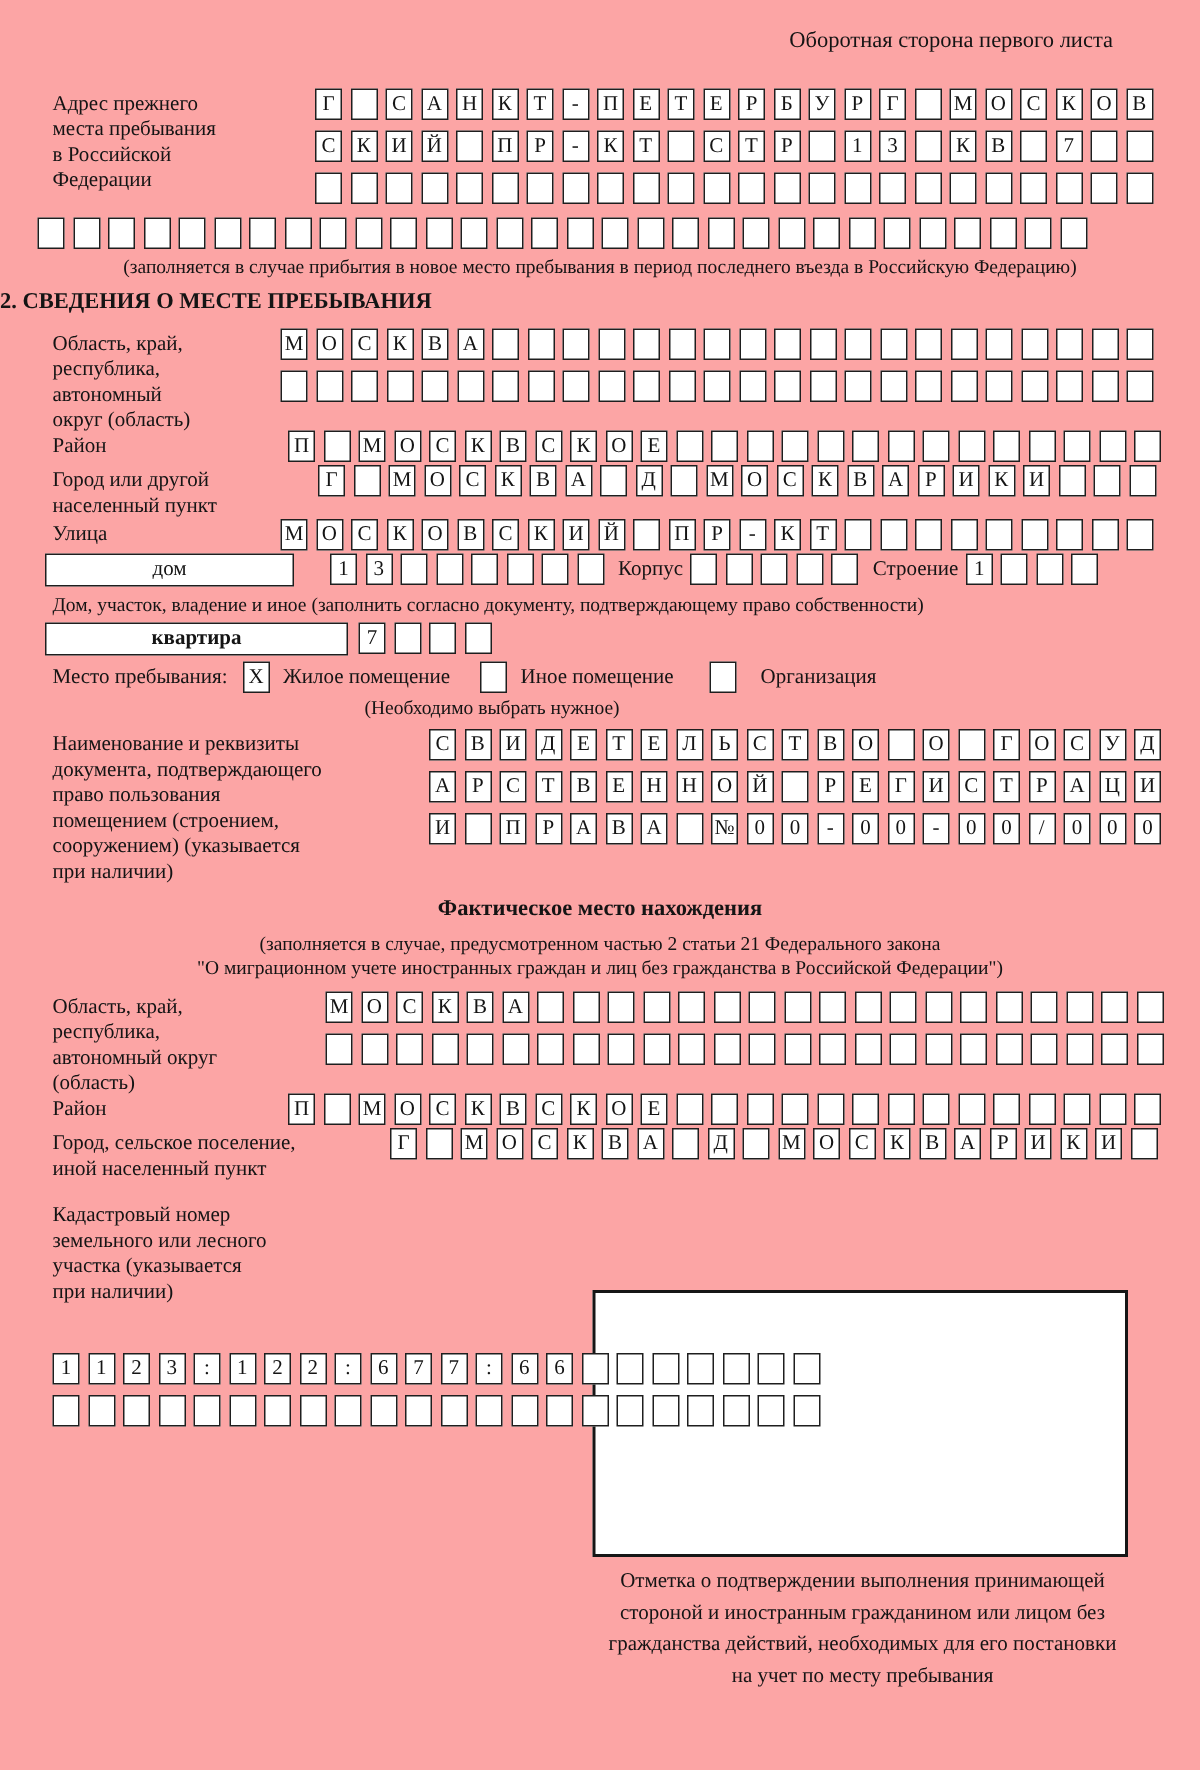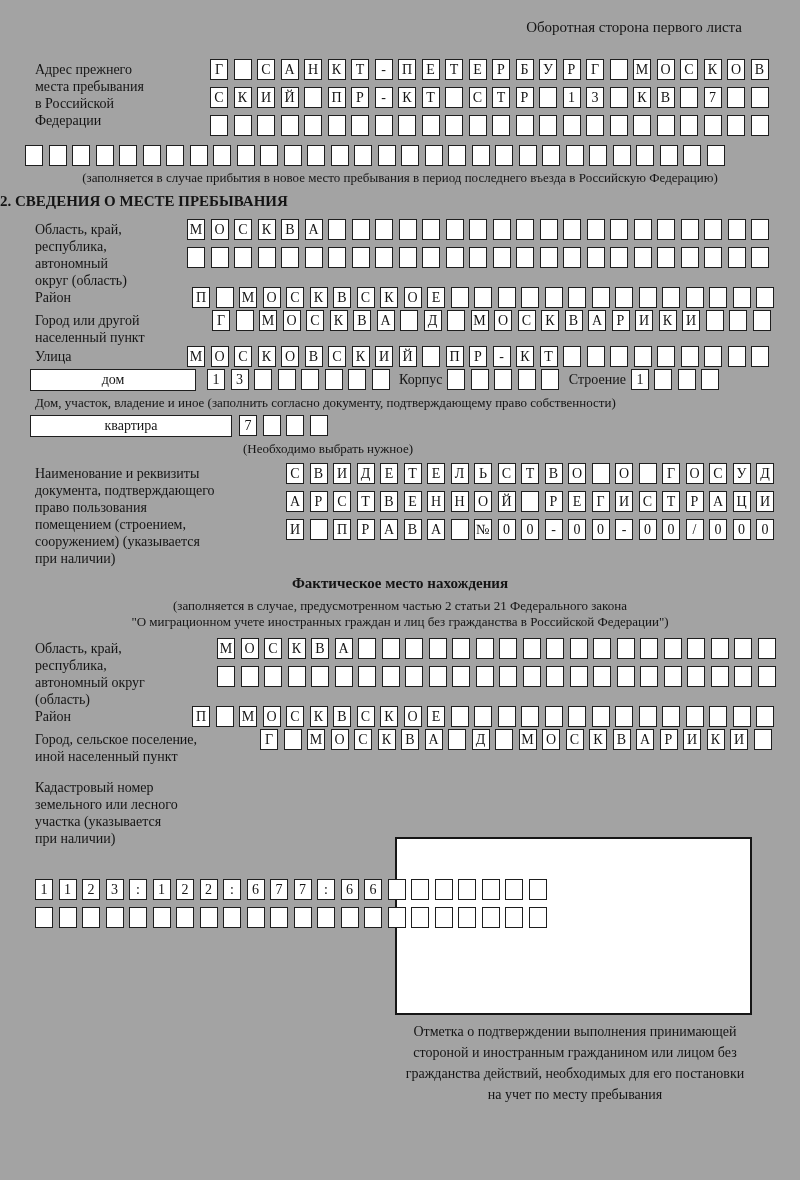--- a/index.html
+++ b/index.html
@@ -1,18 +1,18 @@
 <!DOCTYPE html>
 <html><head>
 <meta charset="utf-8">
 <style>
   html,body { margin:0; padding:0; background:#fff; }
   .page {
     position:relative; width:800px; height:1180px; box-sizing:border-box;
-    padding-top:18px; background:#a3a3a3; overflow:hidden;
+    padding-top:18px; background:#fca5a5; overflow:hidden;
     font-family:"Liberation Serif", serif; color:#141414;
   }
   .title { text-align:right; padding-right:58px; font-size:15px; line-height:19px; margin-bottom:22px; }
 
   .group { display:flex; align-items:flex-start; margin-left:35px; margin-bottom:2px;gap:32px; }
   .label { flex:0 0 auto; font-size:14px; line-height:17px; white-space:pre-line; padding-top:2px; }
   .w120{width:120px} .w125{width:125px} .w143{width:143px} .w145{width:145px}
   .w150{width:150px} .w193{width:193px} .w195{width:195px} .w219{width:219px}
   .rows { display:flex; flex-direction:column; }
   .rows .cells { margin-bottom:7px; } .h66 { height:66px; } .h34 { height:34px; } .h56 { height:56px;flex-direction:column; }
@@ -28,22 +28,22 @@
 
   .note { font-size:13px; line-height:16px; margin-left:35px; margin-bottom:4px; }
   .note.center { margin-left:0; text-align:center; margin-bottom:6px; }
   .h2 { text-align:left; font-weight:bold; font-size:15px; line-height:19px; margin:6px 0 8px 0; }
 
   .houseline, .aptline { display:flex; align-items:flex-start; margin-left:30px; margin-bottom:4px; }
   .widebox {
     box-sizing:border-box; border:1.5px solid #1e1e1e; height:22px;
     display:flex; align-items:center; justify-content:center; font-size:14px; background:#fff;
   }
-  .housebox { width:166px; margin-right:11px; }
-  .aptbox  { width:202px; margin-right:7px; }
+  .housebox { width:166px; margin-right:24px; }
+  .aptbox  { width:202px; margin-right:7px;font-weight:bold; }
   .inline-label { font-size:14px; line-height:22px; margin:0 5px 0 4px; }
 
   .stayline { display:flex; align-items:center; margin-left:35px; margin-bottom:2px; font-size:14px; }
   .cb { margin-left:10px; margin-right:9px; }
   .cb2 { margin-left:20px; }
   .cb3 { margin-left:24px; margin-right:16px; }
   .choose-note { margin-left:243px; font-size:13px; line-height:16px; margin-bottom:6px; }
 
   .doc-group { margin-bottom:8px; }
 
@@ -379,20 +379,29 @@
   <div class="aptline">
     <div class="widebox aptbox">квартира</div>
     <div class="cells">
         <div class="cell">7</div>
         <div class="cell"></div>
         <div class="cell"></div>
         <div class="cell"></div>
       </div>
   </div>
 
+  <div class="stayline">
+    <span>Место пребывания:</span>
+    <div class="cell cb">X</div>
+    <span>Жилое помещение</span>
+    <div class="cell cb cb2"></div>
+    <span>Иное помещение</span>
+    <div class="cell cb cb3"></div>
+    <span>Организация</span>
+  </div>
   <div class="choose-note">(Необходимо выбрать нужное)</div>
 
   <div class="group doc-group">
     <div class="label w219">Наименование и реквизиты
 документа, подтверждающего
 право пользования
 помещением (строением,
 сооружением) (указывается
 при наличии)</div>
     <div class="rows">

